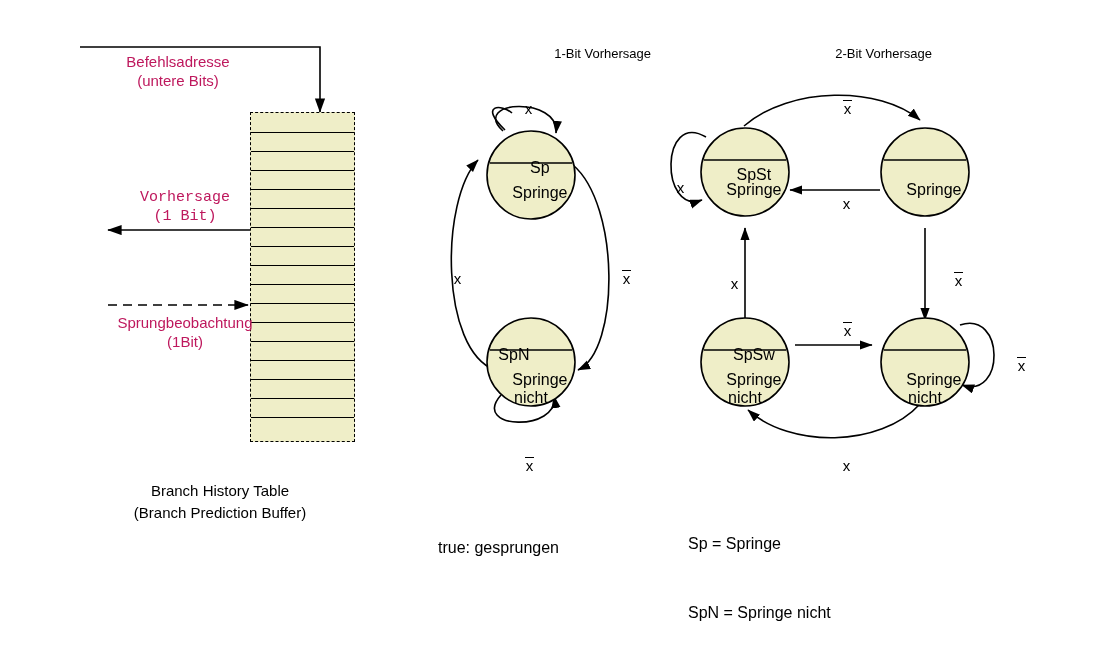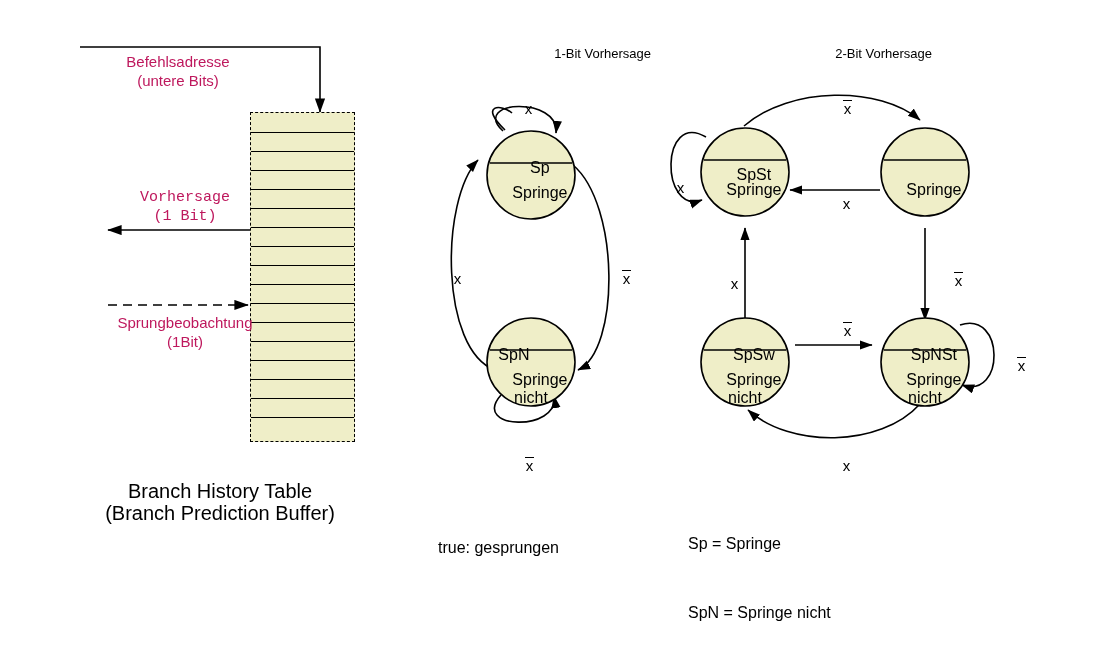--- a/index.html
+++ b/index.html
@@ -28,21 +28,21 @@
   .lbl.center { text-align: center; }
   .title {
     position: absolute;
     font-size: 13px;
     line-height: 24px;
     white-space: pre;
     text-align: right;
   }
   .caption {
     position: absolute;
-    font-size: 20px;
+    font-size: 15px;
     line-height: 22px;
     white-space: pre;
     text-align: center;
   }
   .legend {
     position: absolute;
     font-size: 16px;
     line-height: 23px;
     white-space: pre;
   }
@@ -229,23 +229,20 @@
   </div>
 
   <div class="node-text" style="left:701px; top:328px; width:88px;">
     <span>SpSw</span>
   </div>
   <div class="node-text" style="left:701px; top:353px; width:88px;">
     <span>Springe
 nicht</span>
   </div>
 
-  <div class="node-text" style="left:881px; top:328px; width:88px;">
-    <span>SpNSt</span>
-  </div>
   <div class="node-text" style="left:881px; top:353px; width:88px;">
     <span>Springe
 nicht</span>
   </div>
 
   <div class="varlabel" style="left:826px; top:83px;">
     <span class="overbar">x</span>
   </div>
   <div class="varlabel" style="left:660px; top:162px;">
     <span>x</span>

